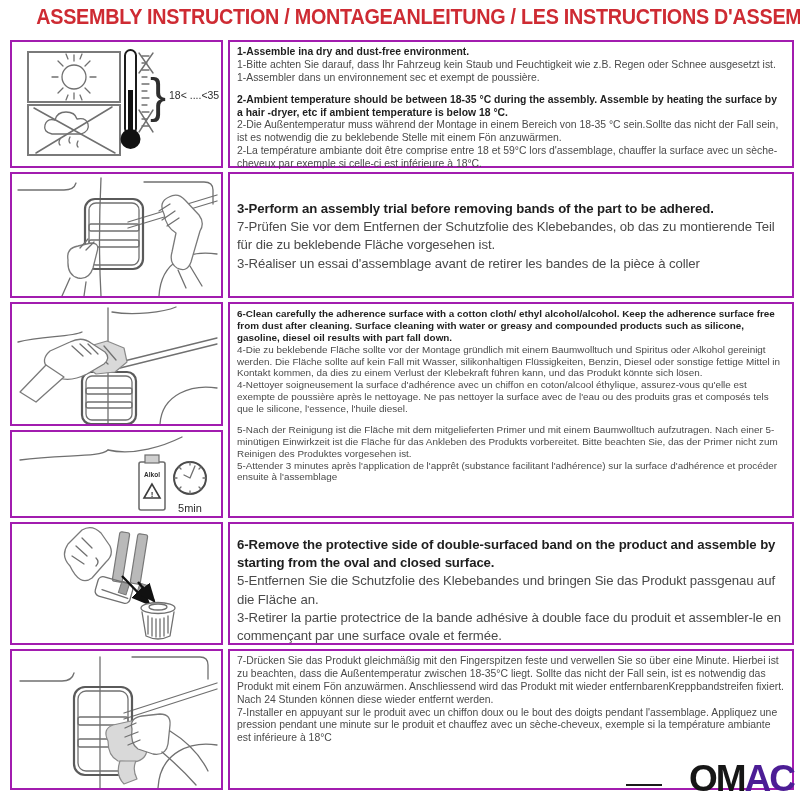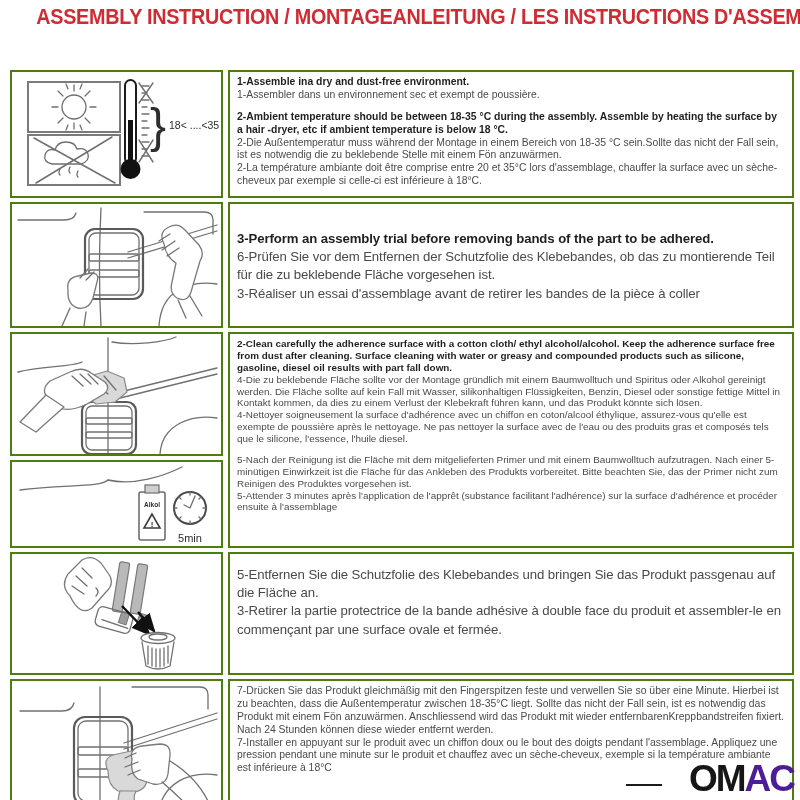--- a/index.html
+++ b/index.html
@@ -3,21 +3,21 @@
 <meta charset="utf-8">
 <style>
   html,body{margin:0;padding:0;background:#ffffff;width:800px;height:800px;
     font-family:"Liberation Sans","DejaVu Sans",sans-serif;}
   .page{position:absolute;top:0;left:0;width:800px;height:800px;background:#fff;overflow:hidden;}
 
   .title-wrap{position:absolute;top:5px;left:0;width:800px;text-align:center;}
   .title{display:inline-block;white-space:nowrap;font-weight:bold;font-size:21.5px;
     letter-spacing:-0.3px;color:#ce2b33;transform:scaleX(.92);transform-origin:center;}
 
-  .box{position:absolute;border:2px solid #4d7c0f;background:#fff;box-sizing:border-box;margin-top:30px;}
+  .box{position:absolute;border:2px solid #a21caf;background:#fff;box-sizing:border-box;}
 
   
   .l1{left:10px;top:40px;width:213px;height:128px;}
   .l2{left:10px;top:172px;width:213px;height:126px;}
   .l3{left:10px;top:302px;width:213px;height:124px;}
   .l4{left:10px;top:430px;width:213px;height:88px;}
   .l5{left:10px;top:522px;width:213px;height:123px;}
   .l6{left:10px;top:649px;width:213px;height:141px;}
 
   
@@ -218,43 +218,45 @@
         <path class="cloth" fill="#cfcfcf" d="M108,110 Q103,124 112,133 L125,128 Q120,118 124,110 Z"></path>
         <path class="hand" d="M120,78 Q117,67 130,65 L148,63 Q159,63 158,74 L156,93 Q154,105 141,103 L126,98 Q118,93 120,78 Z"></path>
         <path class="ln" stroke="#8a8a8a" d="M124,72 L113,77 M126,81 L113,86 M128,89 L116,94"></path>
         <path class="ln" d="M158,80 Q184,96 196,120 M150,101 Q170,118 184,134"></path>
       </g>
     </svg>
   </div>
 
   <div class="box r1 txt fs-s">
     <p class="b">1-Assemble ina dry and dust-free environment.</p>
+    <p>1-Bitte achten Sie darauf, dass Ihr Fahrzeug kein Staub und Feuchtigkeit wie z.B. Regen oder Schnee ausgesetzt ist.</p>
     <p>1-Assembler dans un environnement sec et exempt de poussière.</p>
     <div class="gap-s"></div>
     <p class="b">2-Ambient temperature should be between 18-35 °C  during the assembly. Assemble by heating the surface by a hair -dryer, etc if ambient temperature is below 18 °C.</p>
     <p>2-Die Außentemperatur muss während der Montage in einem Bereich von 18-35 °C  sein.Sollte das nicht der Fall sein, ist es notwendig die zu beklebende Stelle mit einem Fön anzuwärmen.</p>
-    <p>2-La température ambiante doit être comprise entre 20 et 35°C lors d'assemblage, chauffer la surface avec un sèche-cheveux par exemple si celle-ci est inférieure à 18°C.</p>
+    <p>2-La température ambiante doit être comprise entre 18 et 59°C lors d'assemblage, chauffer la surface avec un sèche-cheveux par exemple si celle-ci est inférieure à 18°C.</p>
   </div>
 
   <div class="box r2 txt fs-l pt-lg">
     <p class="b">3-Perform an assembly trial before removing bands of the part to be adhered.</p>
-    <p>6-Prüfen Sie vor dem Entfernen der Schutzfolie des Klebebandes, ob das zu montierende Teil für die zu beklebende Fläche vorgesehen ist.</p>
+    <p>7-Prüfen Sie vor dem Entfernen der Schutzfolie des Klebebandes, ob das zu montierende Teil für die zu beklebende Fläche vorgesehen ist.</p>
     <p>3-Réaliser un essai d'assemblage avant de retirer les bandes de la pièce à coller</p>
   </div>
 
   <div class="box r3 txt fs-xs">
-    <p class="b">2-Clean carefully the adherence surface with a cotton cloth/ ethyl alcohol/alcohol. Keep the adherence surface free from dust after cleaning. Surface cleaning with water or greasy and compounded products such as silicone, gasoline, diesel oil results with part fall down.</p>
+    <p class="b">6-Clean carefully the adherence surface with a cotton cloth/ ethyl alcohol/alcohol. Keep the adherence surface free from dust after cleaning. Surface cleaning with water or greasy and compounded products such as silicone, gasoline, diesel oil results with part fall down.</p>
     <p>4-Die zu beklebende Fläche sollte vor der Montage gründlich mit einem Baumwolltuch und Spiritus oder Alkohol gereinigt werden. Die Fläche sollte auf kein Fall mit Wasser, silikonhaltigen Flüssigkeiten, Benzin, Diesel oder sonstige fettige Mittel in Kontakt kommen, da dies zu einem Verlust der Klebekraft führen kann, und das Produkt könnte sich lösen.</p>
     <p>4-Nettoyer soigneusement la surface d'adhérence avec un chiffon en coton/alcool éthylique, assurez-vous qu'elle est exempte de poussière après le nettoyage. Ne pas nettoyer la surface avec de l'eau ou des produits gras et composés tels que le silicone, l'essence, l'huile diesel.</p>
     <div class="gap-s"></div>
     <p>5-Nach der Reinigung ist die Fläche mit dem mitgelieferten Primer und mit einem Baumwolltuch aufzutragen. Nach einer 5-minütigen Einwirkzeit ist die Fläche für das Ankleben des Produkts vorbereitet. Bitte beachten Sie, das der Primer nicht zum Reinigen des Produktes vorgesehen ist.</p>
     <p>5-Attender 3 minutes après l'application de l'apprêt (substance facilitant l'adhérence) sur la surface d'adhérence et procéder ensuite à l'assemblage</p>
   </div>
 
   <div class="box r4 txt fs-l pt-md">
+    <p class="b">6-Remove the protective side of double-surfaced band on the product and assemble by starting from the oval and closed surface.</p>
     <p>5-Entfernen Sie die Schutzfolie des Klebebandes und bringen Sie das Produkt passgenau auf die Fläche an.</p>
     <p>3-Retirer la partie protectrice de la bande adhésive à double face du produit et assembler-le en commençant par une surface ovale et fermée.</p>
   </div>
 
   <div class="box r5 txt fs-s">
     <p>7-Drücken Sie das Produkt gleichmäßig mit den Fingerspitzen feste und verwellen Sie so über eine Minute. Hierbei ist zu beachten, dass die Außentemperatur zwischen 18-35°C liegt. Sollte das nicht der Fall sein, ist es notwendig das Produkt mit einem Fön anzuwärmen. Anschliessend wird das Produkt mit wieder entfernbarenKreppbandstreifen fixiert. Nach 24 Stunden können diese wieder entfernt werden.</p>
     <p>7-Installer en appuyant sur le produit avec un chiffon doux ou le bout des doigts pendant l'assemblage. Appliquez une pression pendant une minute sur le produit et chauffez avec un sèche-cheveux, exemple si la température ambiante est inférieure à 18°C</p>
   </div>
 
   <div class="footer-line"></div>

